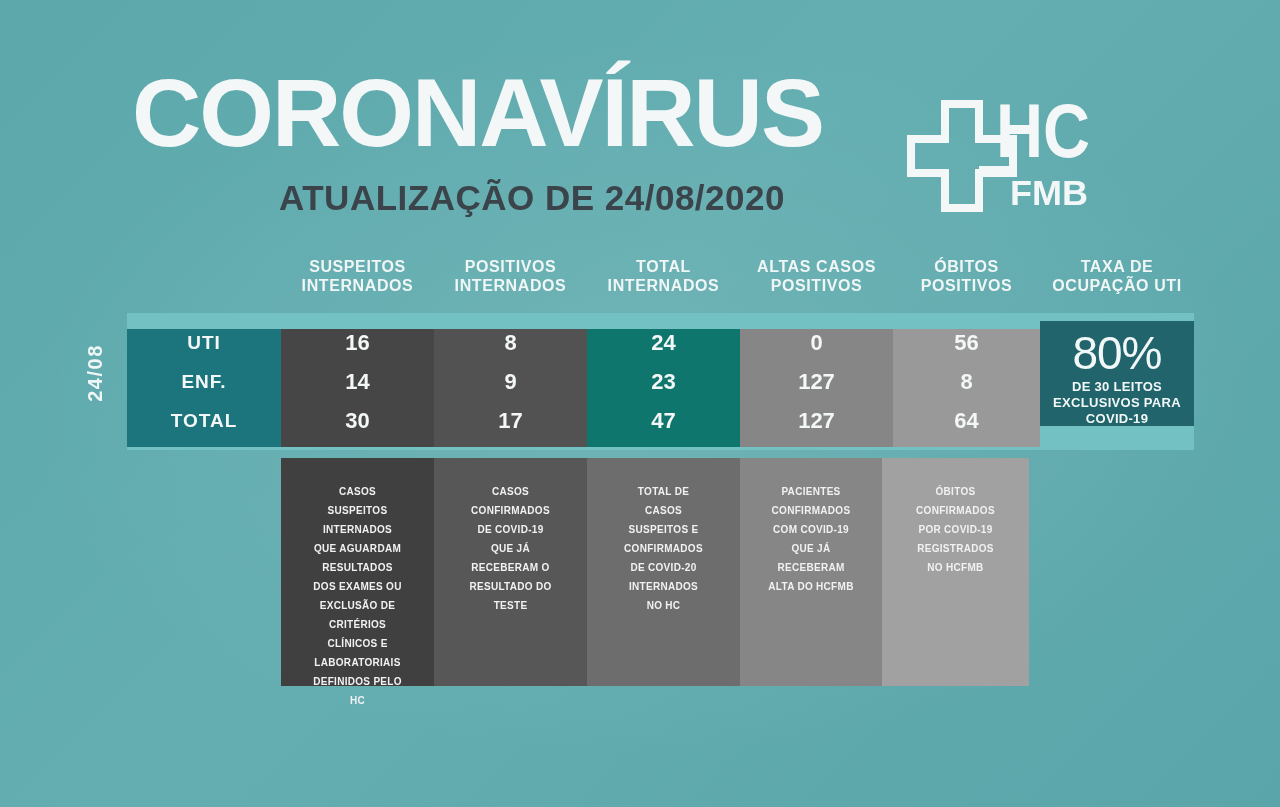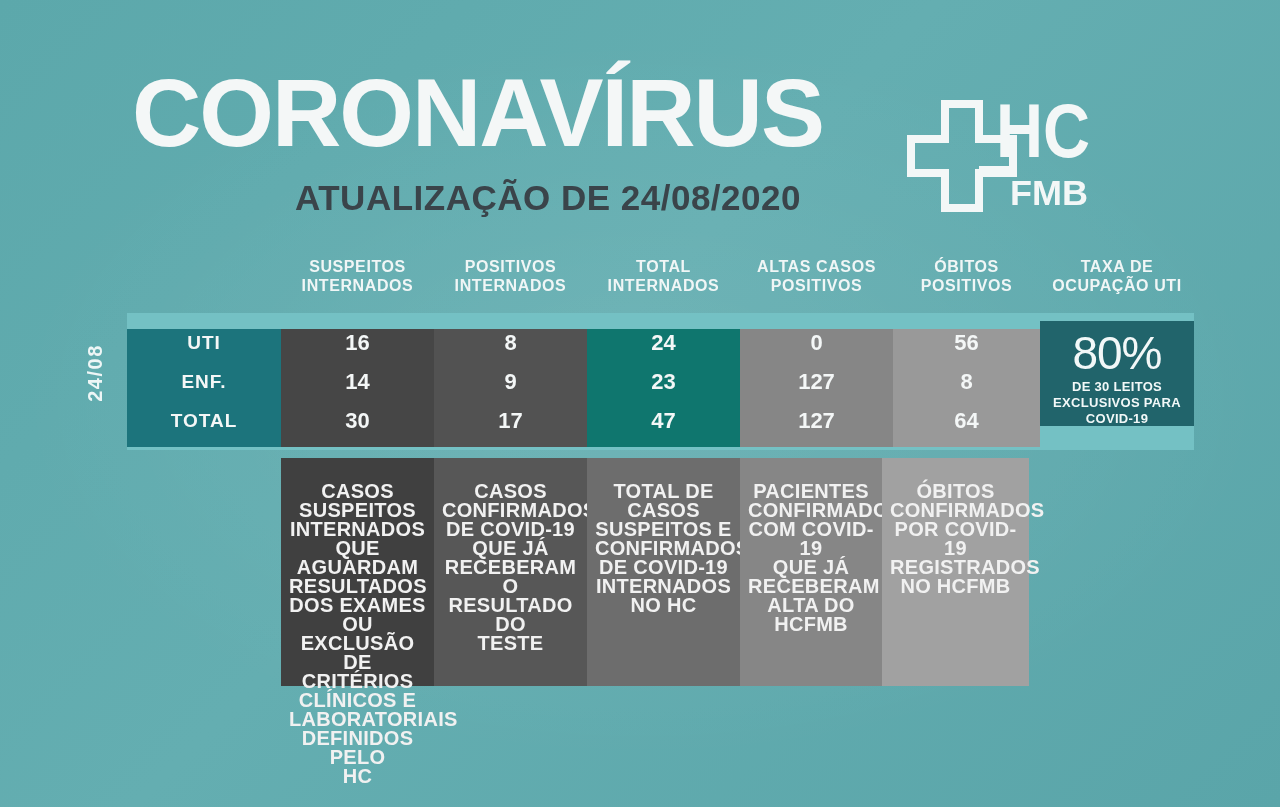--- a/index.html
+++ b/index.html
@@ -8,21 +8,21 @@
     font-family:"Liberation Sans",sans-serif;
     background:
       radial-gradient(900px 520px at 640px 400px, rgba(255,255,255,0.08), rgba(255,255,255,0) 70%),
       linear-gradient(135deg,#5ca8ab 0%,#64aeb1 45%,#5aa5a9 100%);
   }
   .title{
     position:absolute;left:132px;top:64px;width:800px;text-align:left;
     font-size:96px;line-height:98px;font-weight:bold;color:#f4f7f7;letter-spacing:-2px;
   }
   .subtitle{
-    position:absolute;left:148px;top:180px;width:800px;text-align:center;
+    position:absolute;left:132px;top:180px;width:800px;text-align:center;
     font-size:35px;line-height:36px;font-weight:bold;color:#3a444a;letter-spacing:0.5px;
   }
   .logo{position:absolute;left:900px;top:96px;width:212px;height:126px;}
   .date-label{
     position:absolute;left:55px;top:353px;width:80px;height:40px;line-height:40px;
     text-align:center;transform:rotate(-90deg);
     font-size:20px;font-weight:bold;color:#eef6f6;letter-spacing:1.5px;
   }
   .headers{position:absolute;left:281px;top:257px;display:flex;}
   .hdr{
@@ -42,21 +42,21 @@
   .cell.c5{width:147px;background:#999999;font-size:22px;}
   .occupancy{
     position:absolute;left:1040px;top:321px;width:154px;height:105px;background:#21646b;
     text-align:center;color:#f2f8f8;
   }
   .occupancy .pct{margin-top:8px;font-size:46px;line-height:48px;font-weight:normal;letter-spacing:-1px;}
   .occupancy .note{margin-top:2px;font-size:13px;line-height:16px;font-weight:bold;letter-spacing:0.3px;white-space:pre-line;}
   .cards{position:absolute;left:281px;top:458px;display:flex;}
   .card{
     height:228px;box-sizing:border-box;padding:24px 8px 0 8px;text-align:center;
-    font-size:20px;line-height:19px;font-weight:bold;color:#f1f1f1;letter-spacing:0.3px;
+    font-size:10px;line-height:19px;font-weight:bold;color:#f1f1f1;letter-spacing:0.3px;
     white-space:pre-line;
   }
   .card.d1{width:153px;background:#404040;}
   .card.d2{width:153px;background:#575757;}
   .card.d3{width:153px;background:#6d6d6d;}
   .card.d4{width:142px;background:#868686;}
   .card.d5{width:147px;background:#a1a1a1;}
 </style>
 </head>
 <body>
@@ -143,21 +143,21 @@
 CONFIRMADOS
 DE COVID-19
 QUE JÁ
 RECEBERAM O
 RESULTADO DO
 TESTE</div>
     <div class="card d3">TOTAL DE
 CASOS
 SUSPEITOS E
 CONFIRMADOS
-DE COVID-19
+DE COVID-20
 INTERNADOS
 NO HC</div>
     <div class="card d4">PACIENTES
 CONFIRMADOS
 COM COVID-19
 QUE JÁ
 RECEBERAM
 ALTA DO HCFMB</div>
     <div class="card d5">ÓBITOS
 CONFIRMADOS

